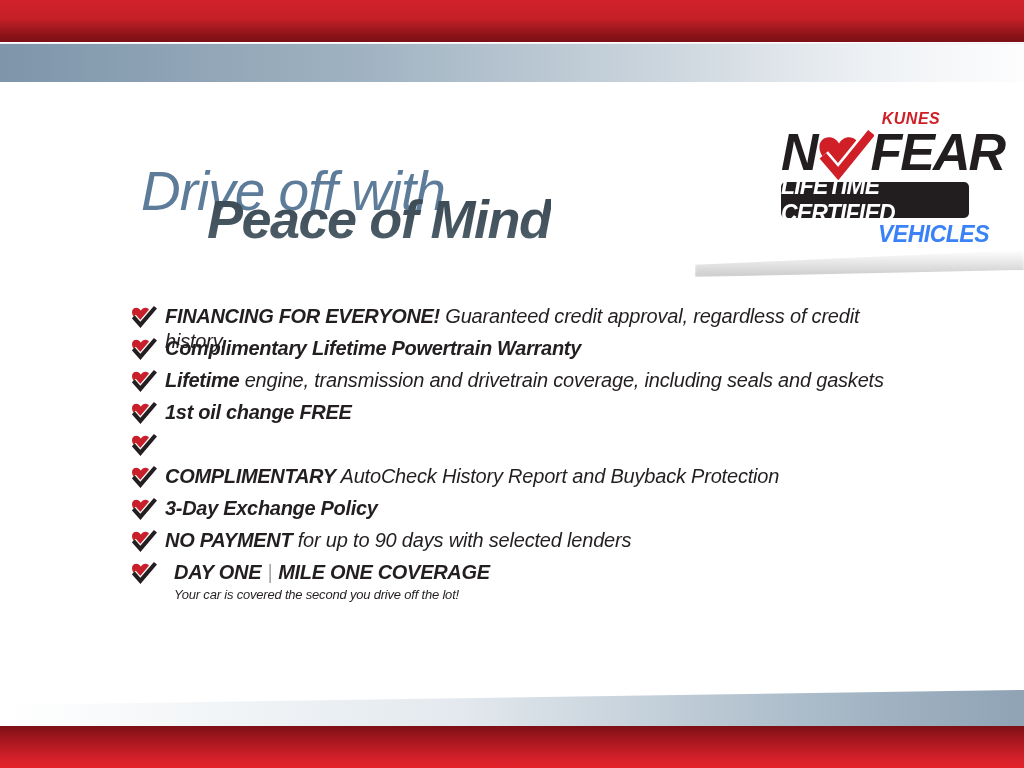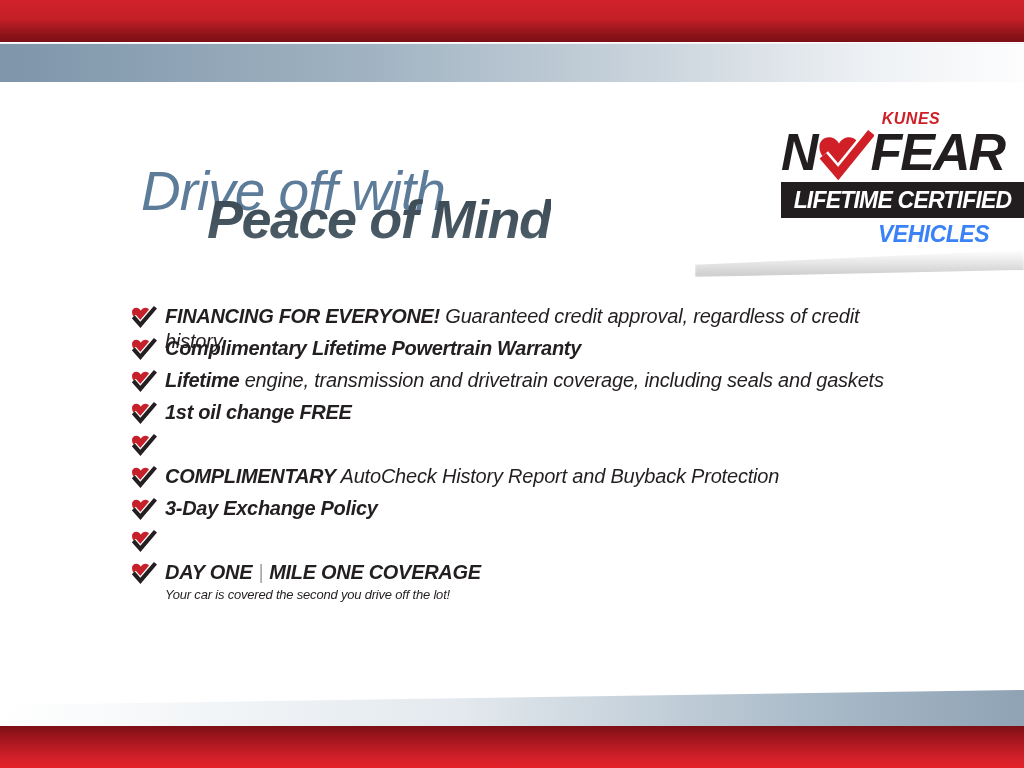--- a/index.html
+++ b/index.html
@@ -38,29 +38,29 @@
     filter:blur(1px); }
 
   
   .logo { position:absolute; left:781px; top:110px; width:230px; }
   .logo-kunes { color:#d01f27; font-weight:700; font-style:italic; font-size:16px;
     letter-spacing:0.5px; margin-left:30px;text-align:center; }
   .logo-row { display:flex; align-items:center; margin-top:-6px; color:#221e1f;
     font-weight:700; font-style:italic; font-size:52px; letter-spacing:-2px; line-height:60px; }
   .logo-emblem { width:58px; height:52px; margin:0 -3px 0 -1px; position:relative; top:2px; }
   .logo-banner { background:#221e1f; color:#ffffff; font-weight:700; font-style:italic;
-    font-size:23px; letter-spacing:-0.8px; border-radius:0; height:36px; width:243px;
+    font-size:23px; letter-spacing:-0.8px; border-radius:5px; height:36px; width:188px;
     display:flex; align-items:center; justify-content:center; margin-top:0px; }
   .logo-tagline { color:#3b82f6; font-weight:700; font-style:italic; font-size:23px;
     letter-spacing:-0.5px; text-align:right; padding-right:22px; margin-top:3px; }
 
   
   .benefits { position:absolute; left:130px; top:304px; width:790px; }
   .benefit { display:flex; align-items:flex-start; height:32px; }
-  .benefit.last { height:auto; }
+  .benefit.last { height:auto;gap:9px; }
   .benefit-icon { width:27px; height:23px; flex:0 0 27px; margin-right:8px; margin-top:1px; }
   .benefit-text { font-size:20px; line-height:25px; color:#231f20; font-style:italic;
     letter-spacing:-0.2px; white-space:pre-wrap; }
   .benefit-bold { font-weight:700; letter-spacing:-0.3px; }
   .benefit-normal { font-weight:400; }
   .pipe-separator { color:#a7a7a7; font-weight:400; padding:0 6px; }
   .benefit-subtext { font-size:13px; line-height:25px; color:#231f20; font-style:italic;
     font-weight:400; letter-spacing:-0.2px; margin-top:-3px; }
 </style>
 </head>
@@ -154,20 +154,21 @@
       </svg>
       <div class="benefit-text"><span class="benefit-bold">3-Day Exchange Policy</span><span class="benefit-normal"></span></div>
     </div>
 
     <div class="benefit">
       <svg class="benefit-icon" viewBox="0 0 30 26" aria-hidden="true">
         <path d="M12 22 C5.5 16 2 12.1 2 8.2 C2 5.2 4.1 3.2 6.8 3.2 C9 3.2 10.9 4.5 12 6.4 C13.1 4.5 15 3.2 17.2 3.2 C19.9 3.2 22 5.2 22 8.2 C22 12.1 18.5 16 12 22 Z" fill="#c8202a"></path>
         <path d="M3.5 13.5 L11.5 22.5 L28.5 2.5" fill="none" stroke="#ffffff" stroke-width="7.5"></path>
         <path d="M3.5 13.5 L11.5 22.5 L28.5 2.5" fill="none" stroke="#231f20" stroke-width="4.6"></path>
       </svg>
+      <div class="benefit-text"><span class="benefit-bold">NO PAYMENT</span><span class="benefit-normal"> for up to 90 days with selected lenders</span></div>
     </div>
 
     <div class="benefit last">
       <svg class="benefit-icon" viewBox="0 0 30 26" aria-hidden="true">
         <path d="M12 22 C5.5 16 2 12.1 2 8.2 C2 5.2 4.1 3.2 6.8 3.2 C9 3.2 10.9 4.5 12 6.4 C13.1 4.5 15 3.2 17.2 3.2 C19.9 3.2 22 5.2 22 8.2 C22 12.1 18.5 16 12 22 Z" fill="#c8202a"></path>
         <path d="M3.5 13.5 L11.5 22.5 L28.5 2.5" fill="none" stroke="#ffffff" stroke-width="7.5"></path>
         <path d="M3.5 13.5 L11.5 22.5 L28.5 2.5" fill="none" stroke="#231f20" stroke-width="4.6"></path>
       </svg>
       <div>
         <div class="benefit-text"><span class="benefit-bold">DAY ONE</span><span class="pipe-separator">|</span><span class="benefit-bold">MILE ONE COVERAGE</span></div>

